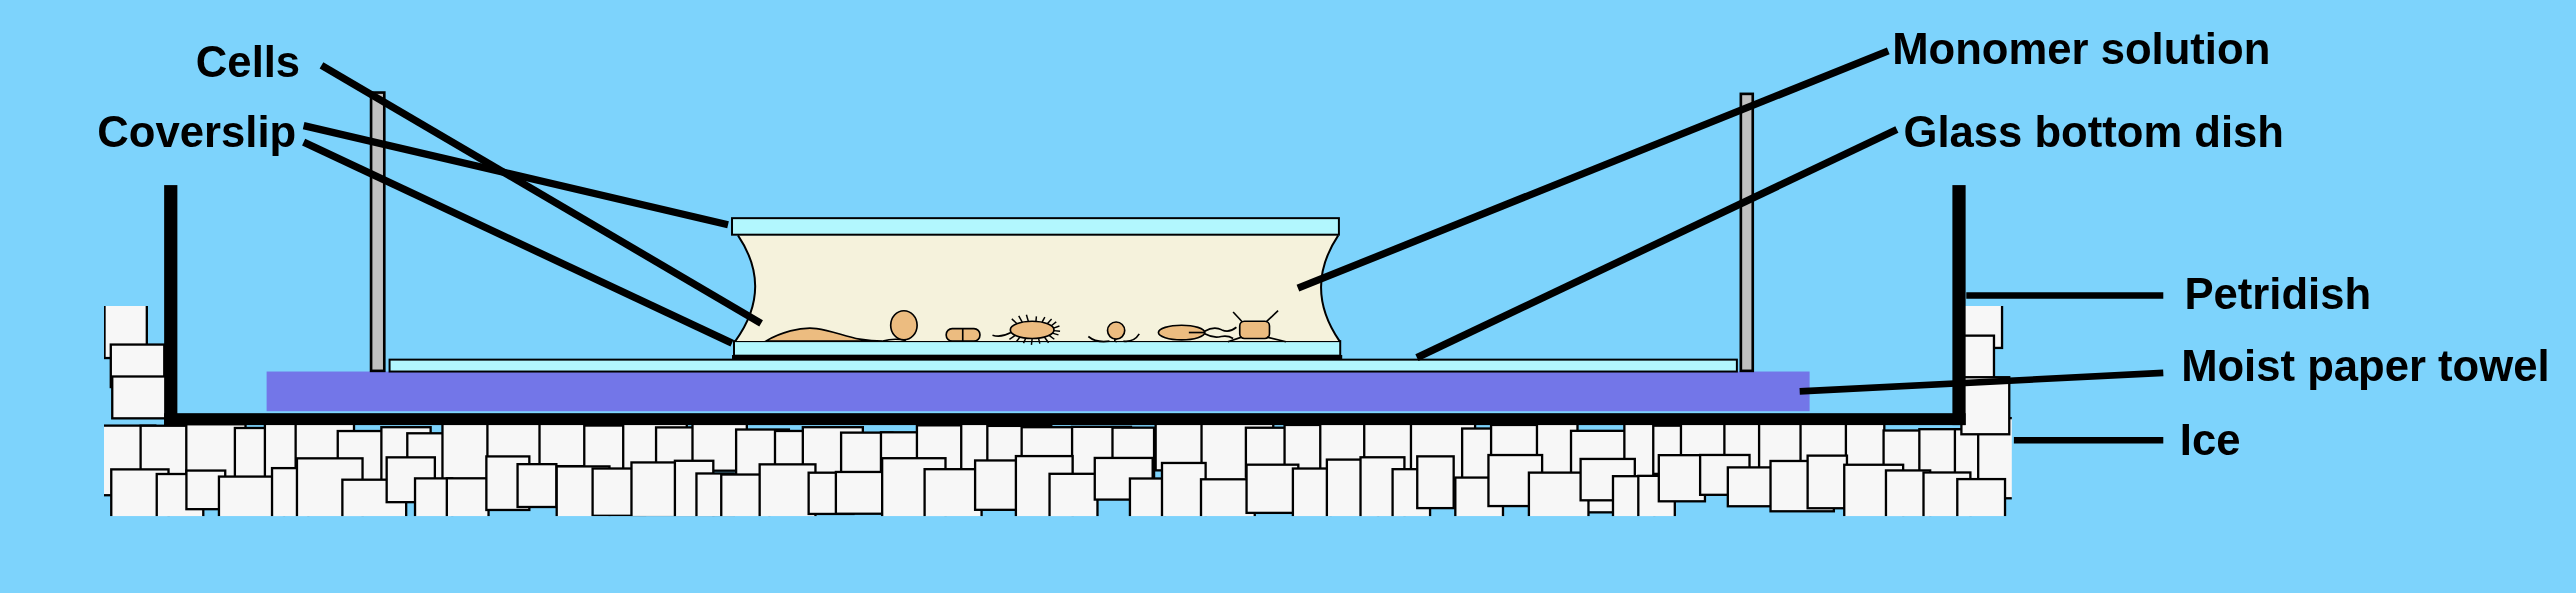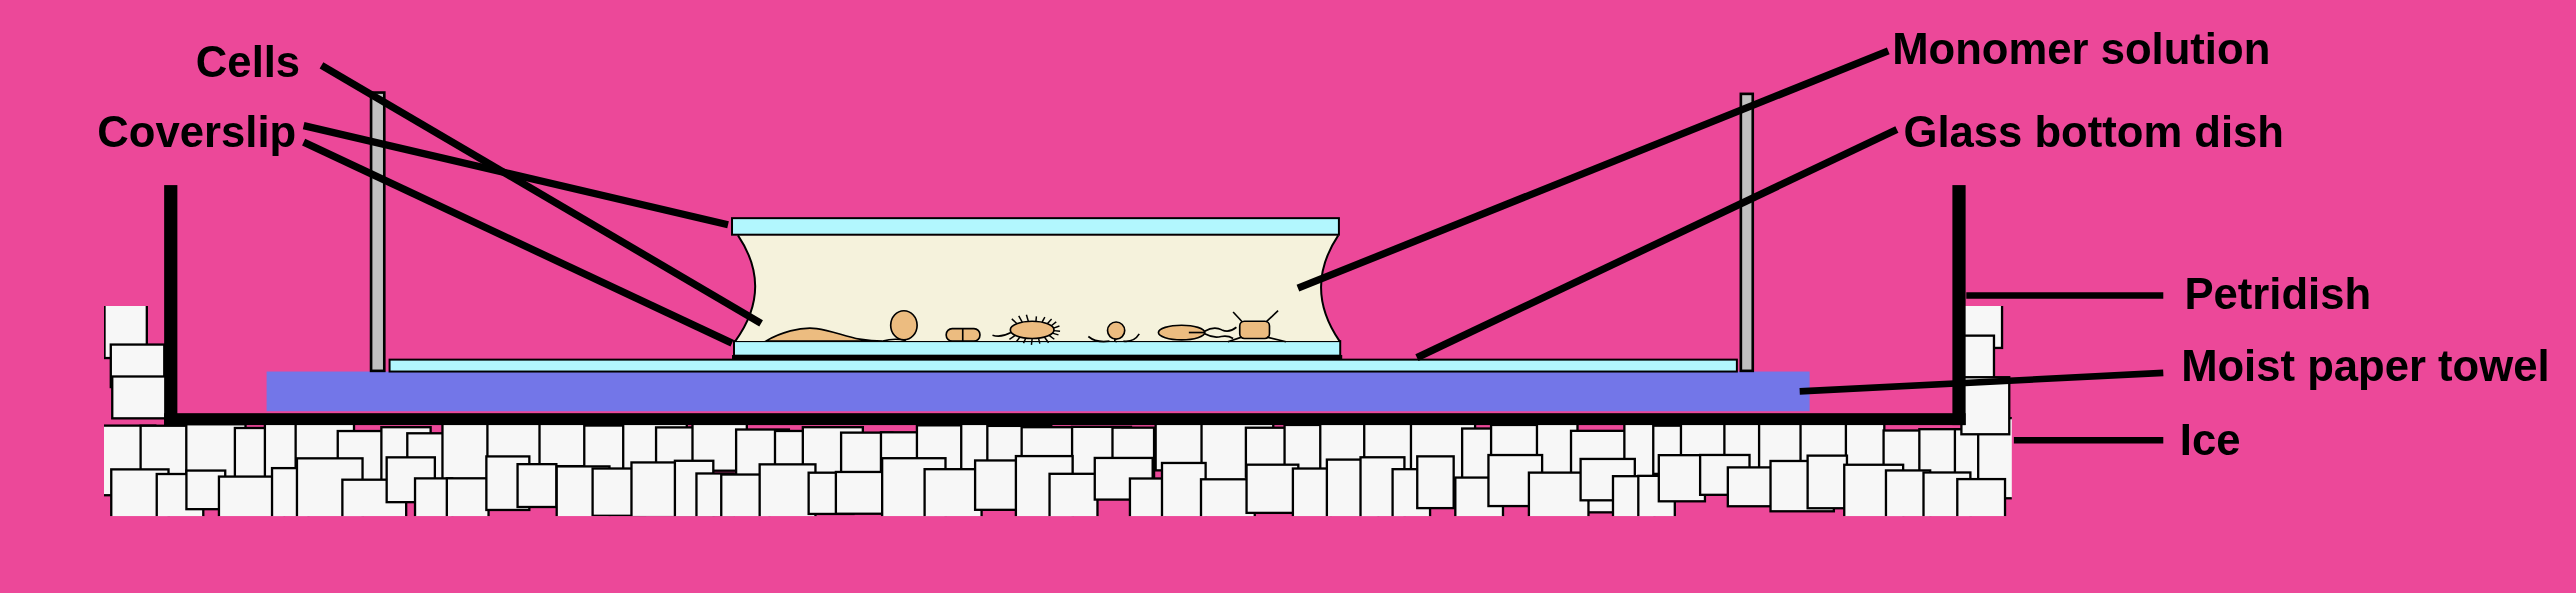--- a/index.html
+++ b/index.html
@@ -1,16 +1,16 @@
 <!DOCTYPE html>
 <html style="font-size:10.6px"><head>
 <meta charset="utf-8">
 <style>
   html,body{margin:0;padding:0;background:#ffffff;}
-  .stage{position:relative;width:2576px;height:593px;background:#ec4899;overflow:hidden;}
+  .stage{position:relative;width:2576px;height:593px;background:#7dd3fc;overflow:hidden;}
   svg{display:block;}
   text.lbl{font-family:"Liberation Sans","DejaVu Sans",sans-serif;font-weight:bold;font-size:66px;fill:#000;}
 </style>
 </head>
 <body>
 
 <div class="stage">
 <svg id="scene" width="2576" height="593" viewBox="0 0 3896 897">
 
   <defs>

